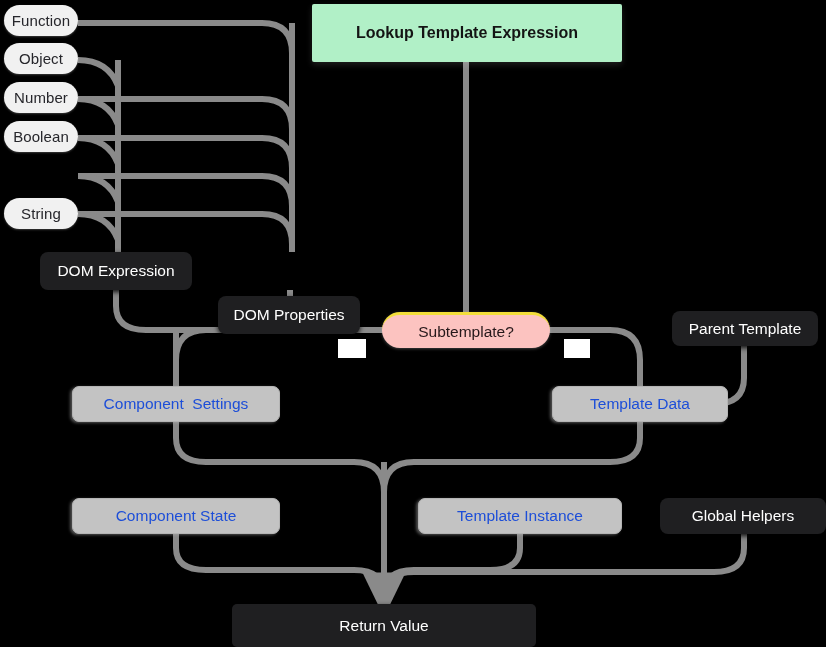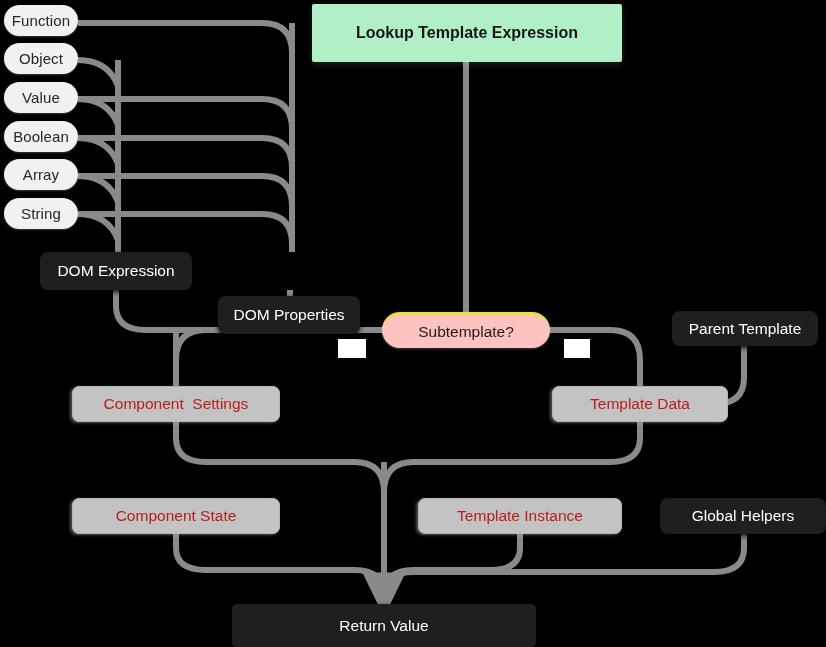--- a/index.html
+++ b/index.html
@@ -46,21 +46,21 @@
     background: #1f1f21;
     color: #ffffff;
     border-radius: 8px;
     font-size: 15.5px;
     box-shadow: 0 2px 5px rgba(0,0,0,.9);
   }
   .dark.flat { border-radius: 5px; }
   
   .grey {
     background: #c3c3c3;
-    color: #b91c1c;
+    color: #1d4ed8;
     border-radius: 7px;
     font-size: 15.5px;
     border: 1px solid #b4b4b4;
     box-shadow: -2px 1px 3px rgba(180,180,180,.45);
   }
   
   .green {
     background: #b1f0c7;
     color: #141414;
     font-weight: bold;
@@ -130,23 +130,22 @@
 
       <path d="M176,534 V548 Q176,570 206,570 H354 Q384,570 384,596"></path>
       <path d="M520,534 V548 Q520,570 490,570 H414 Q384,570 384,596"></path>
       <path d="M744,534 V548 Q744,572 714,572 H414 Q384,572 384,596"></path>
       <path d="M384,500 V596" marker-end="url(#arrow)"></path>
     </g>
   </svg>
 
   <div class="node pill" style="left:4px;  top:5px;   width:74px; height:31px;">Function</div>
   <div class="node pill" style="left:4px;  top:43px;  width:74px; height:31px;">Object</div>
-  <div class="node pill" style="left:4px;  top:82px;  width:74px; height:31px;">Value</div>
+  <div class="node pill" style="left:4px;  top:82px;  width:74px; height:31px;">Number</div>
   <div class="node pill" style="left:4px;  top:121px; width:74px; height:31px;">Boolean</div>
-  <div class="node pill" style="left:4px;  top:159px; width:74px; height:31px;">Array</div>
   <div class="node pill" style="left:4px;  top:198px; width:74px; height:31px;">String</div>
 
   <div class="node green" style="left:312px; top:4px; width:310px; height:58px;">Lookup Template Expression</div>
 
   <div class="node dark" style="left:40px;  top:252px; width:152px; height:38px;">DOM Expression</div>
   <div class="node dark" style="left:218px; top:252px; width:142px; height:38px;margin-top:44px;">DOM Properties</div>
 
   <div class="node pink" style="left:382px; top:312px; width:168px; height:36px;">Subtemplate?</div>
 
   <div class="edge-label" style="left:338px; top:339px; width:28px; height:19px;"></div>

